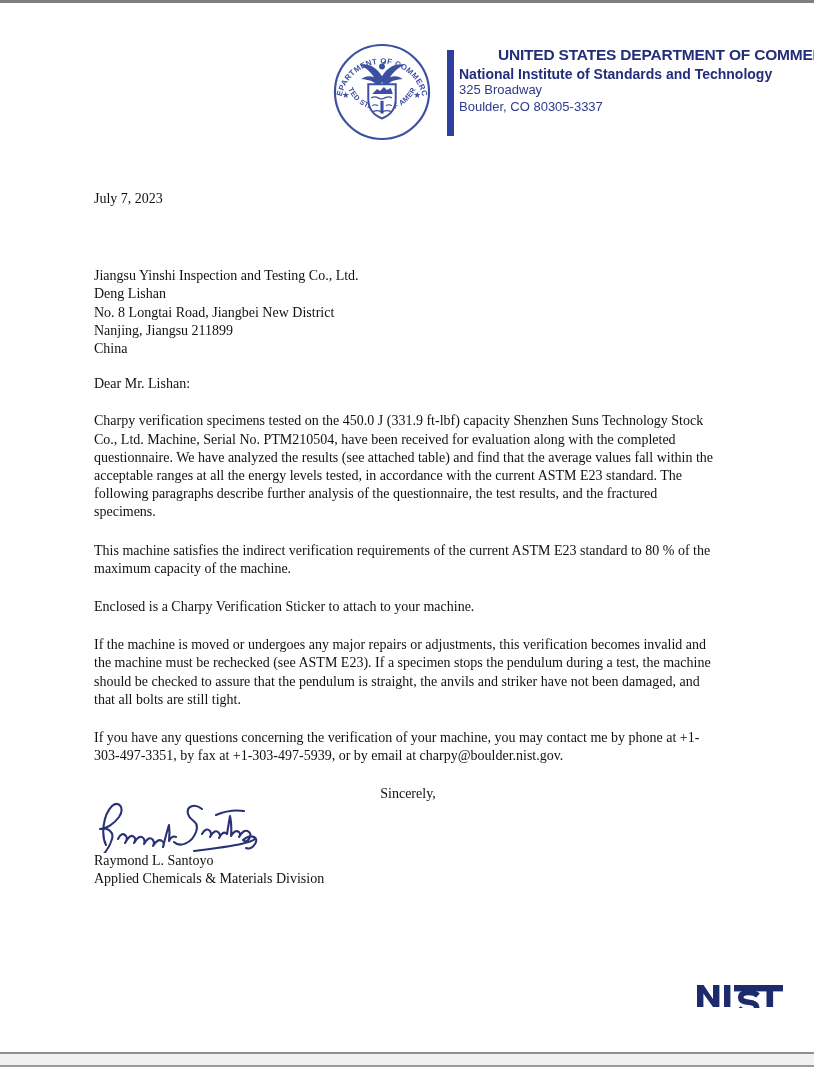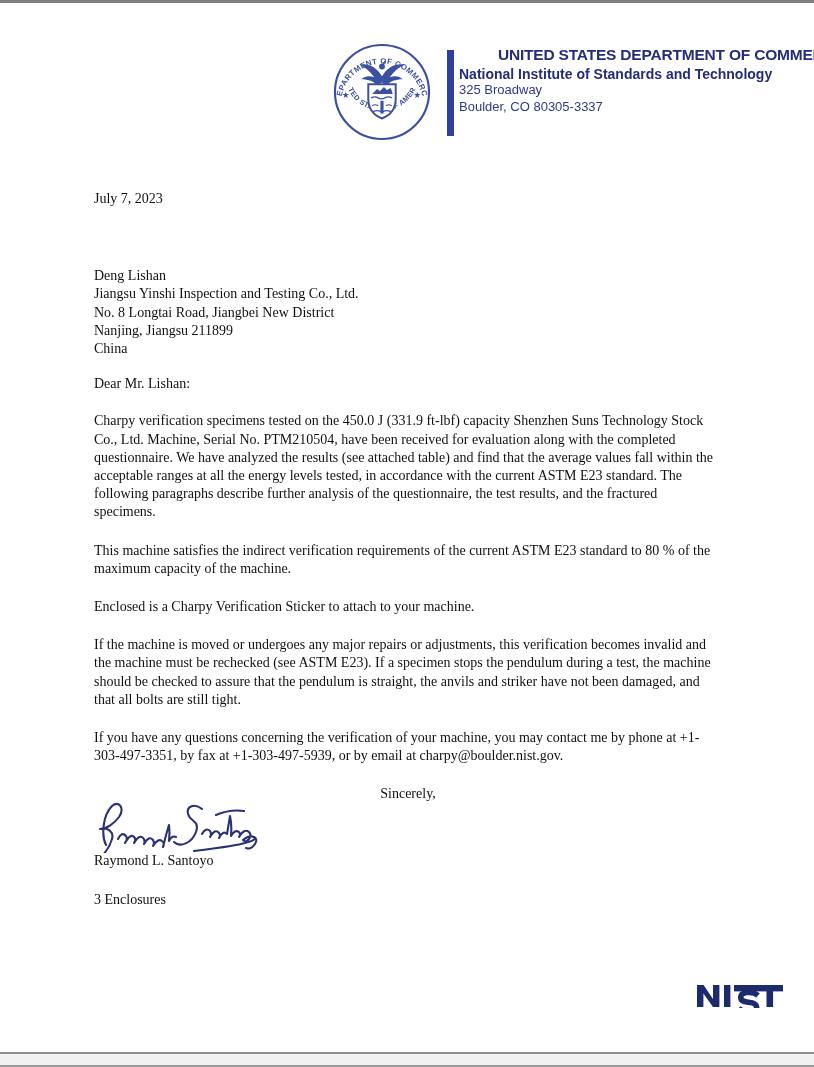--- a/index.html
+++ b/index.html
@@ -94,22 +94,22 @@
     <div class="lh-line2">National Institute of Standards and Technology</div>
     <div class="lh-line3">325 Broadway</div>
     <div class="lh-line4">Boulder, CO 80305-3337</div>
   </div>
 </div>
 
 <div class="letter">
   <div class="date">July 7, 2023</div>
 
   <div class="recipient">
+    <div>Jiangsu Yinshi Inspection and Testing Co., Ltd.</div>
     <div>Deng Lishan</div>
-    <div>Jiangsu Yinshi Inspection and Testing Co., Ltd.</div>
     <div>No. 8 Longtai Road, Jiangbei New District</div>
     <div>Nanjing, Jiangsu  211899</div>
     <div>China</div>
   </div>
 
   <div class="salutation">Dear Mr. Lishan:</div>
 
   <p class="para">Charpy verification specimens tested on the 450.0 J (331.9 ft-lbf) capacity Shenzhen Suns Technology Stock Co., Ltd. Machine, Serial No. PTM210504, have been received for evaluation along with the completed questionnaire. We have analyzed the results (see attached table) and find that the average values fall within the acceptable ranges at all the energy levels tested, in accordance with the current ASTM E23 standard.  The following paragraphs describe further analysis of the questionnaire, the test results, and the fractured specimens.</p>
   <p class="para">This machine satisfies the indirect verification requirements of the current ASTM E23 standard to 80 % of the maximum capacity of the machine.</p>
   <p class="para">Enclosed is a Charpy Verification Sticker to attach to your machine.</p>
@@ -131,22 +131,22 @@
         <path d="M108,33 q4,-7 8,-3 q2,3 0,6 q5,-9 9,-4 q2,3 0,5 q4,-8 8,-4 l3,-18 q2,9 1,20 q4,-7 8,-4 q2,2 0,5 q5,-9 10,-5 q3,3 0,7 q-3,4 -6,1 q6,-5 11,-3 q4,2 1,7 q-4,6 -9,4"></path>
 
         <path d="M122,14 q14,-6 28,-4"></path>
 
         <path d="M160,36 q8,6 -60,14"></path>
       </g>
     </svg>
   </div>
 
   <div>Raymond L. Santoyo</div>
+  <div>Applied Chemicals &amp; Materials Division</div>
 
-  <div class="enclosures">3 Enclosures</div>
 </div>
 
 <span class="nist-logo">
   <svg viewBox="0 0 88 25" width="88" height="25">
     <g fill="#1c2b6d">
 
       <path d="M1,24 V2 h6.6 L17,16 V2 h6.4 v22 h-6.4 L7.4,10.5 V24 z"></path>
 
       <rect x="28" y="2" width="6.4" height="22"></rect>
 

